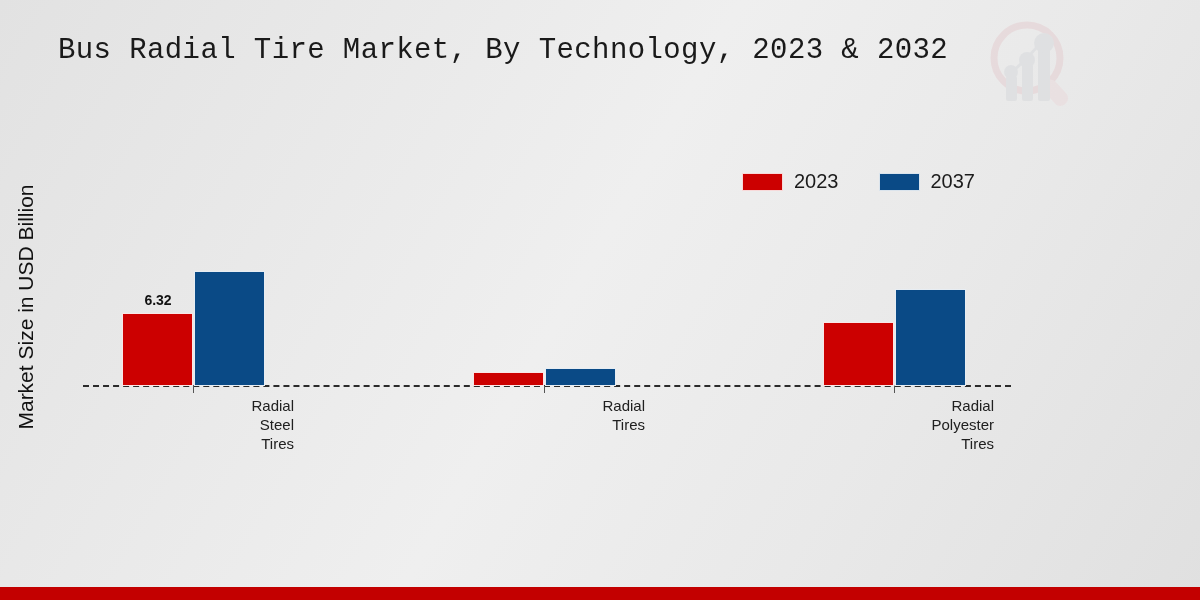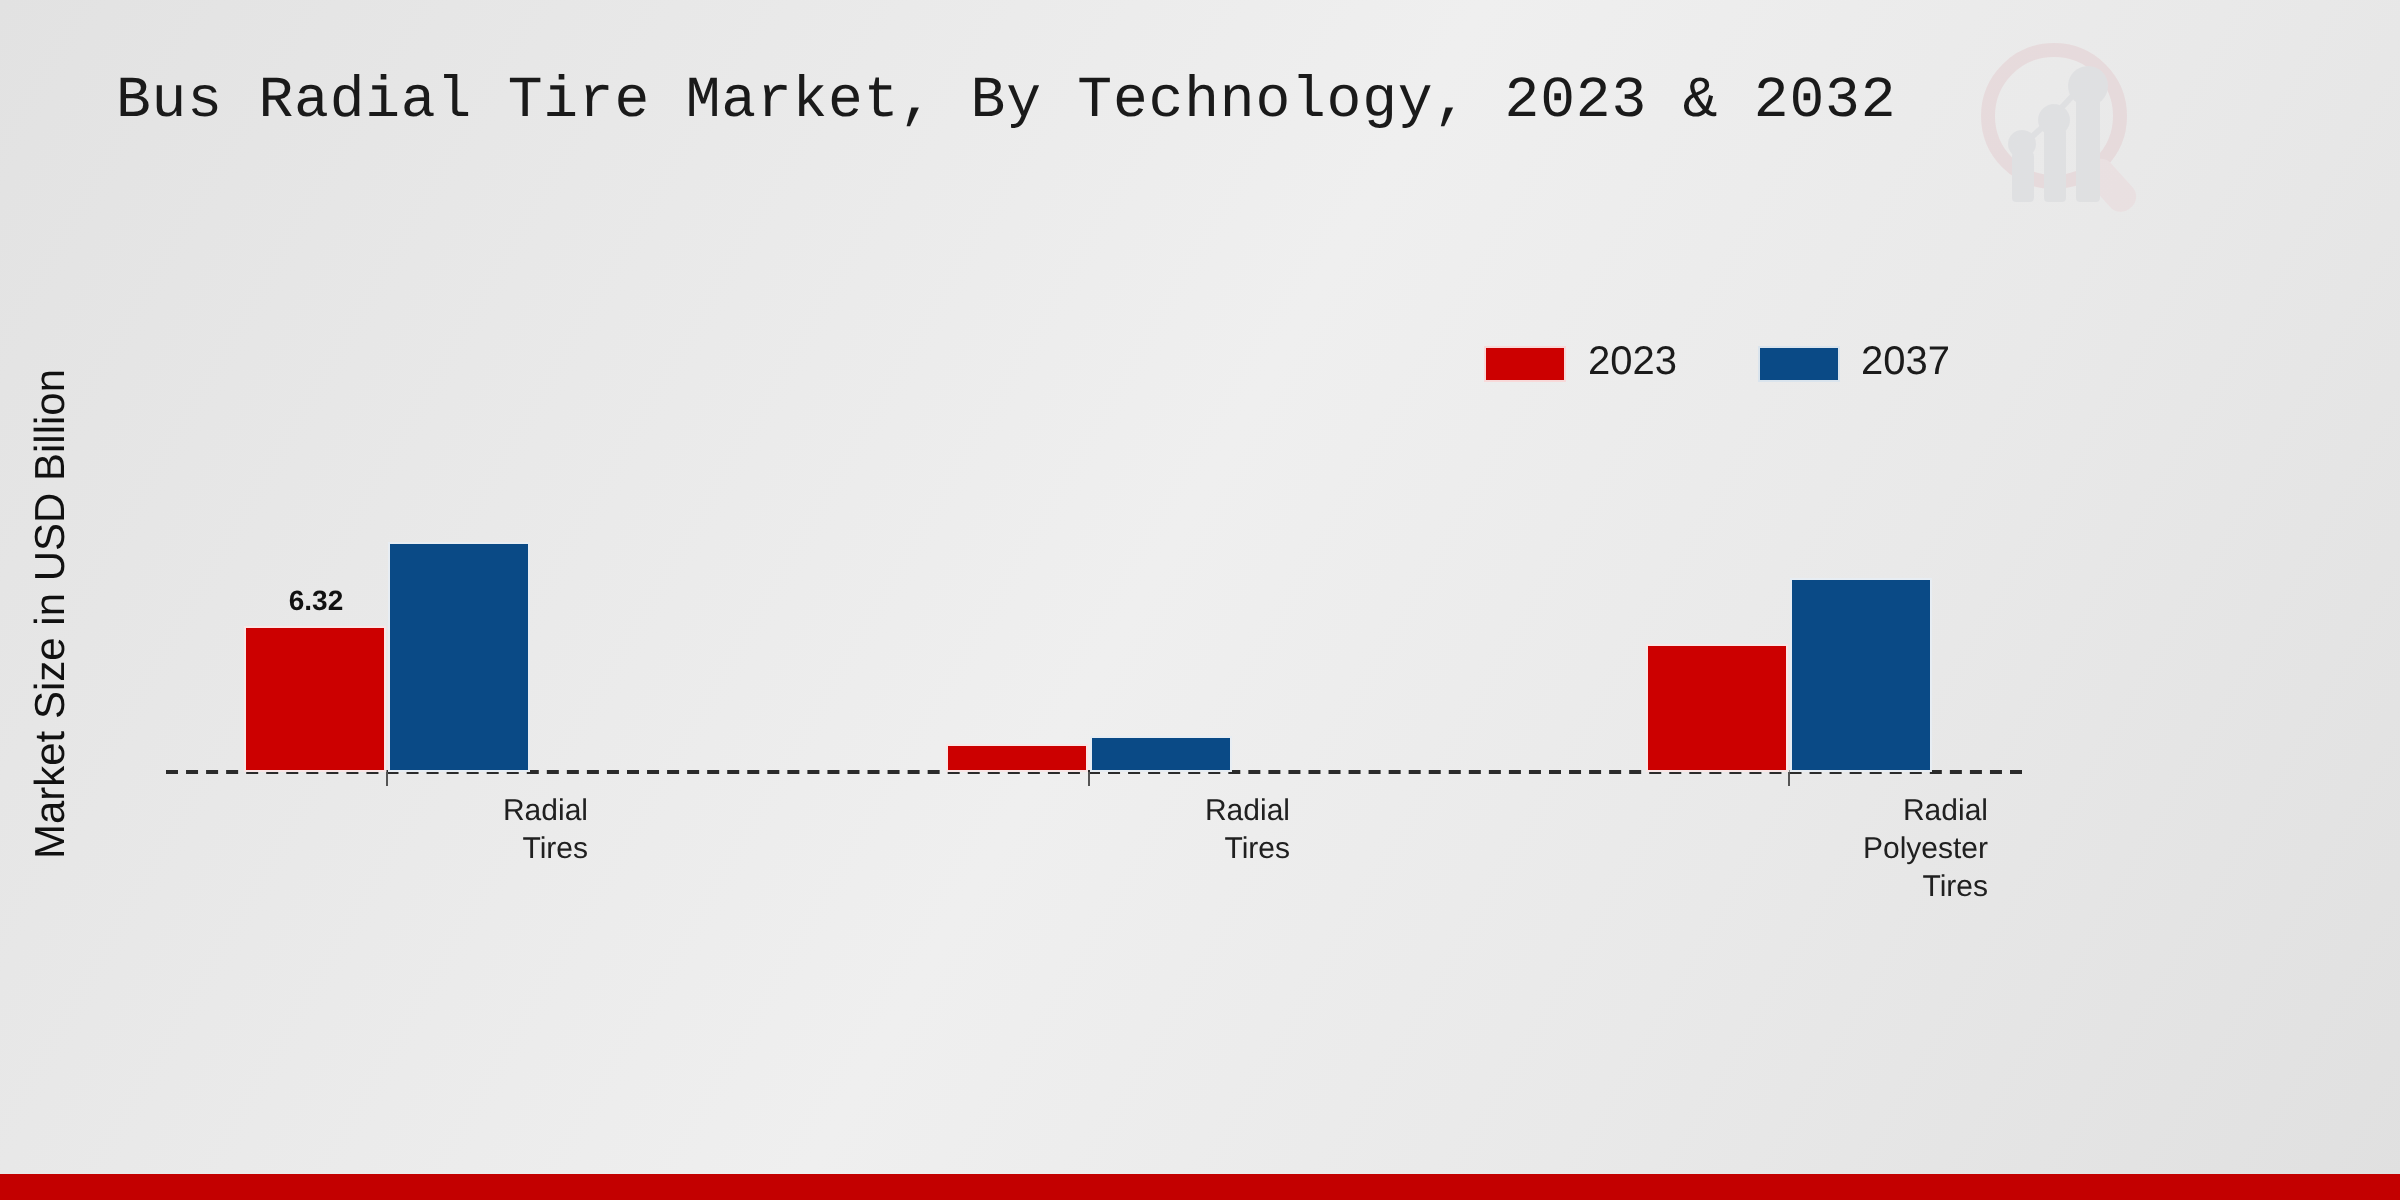--- a/index.html
+++ b/index.html
@@ -184,20 +184,21 @@
   <div id="plot">
 
     <div id="baseline"></div>
 
     <div class="bar" style="left:122px; width:71px; top:313px; height:73px; background:#cc0000;"></div>
     <div class="bar" style="left:194px; width:71px; top:271px; height:115px; background:#0a4a86;"></div>
     <div class="bar-value" style="left:113px; top:292px;">6.32</div>
     <div class="tick" style="left:193px;"></div>
     <div class="cat-label" style="left:94px;">
       <div>Radial</div>
+      <div>Steel</div>
       <div>Tires</div>
     </div>
 
     <div class="bar" style="left:473px; width:71px; top:372px; height:14px; background:#cc0000;"></div>
     <div class="bar" style="left:545px; width:71px; top:368px; height:18px; background:#0a4a86;"></div>
     <div class="tick" style="left:544px;"></div>
     <div class="cat-label" style="left:445px;">
       <div>Radial</div>
       <div>Tires</div>
     </div>

